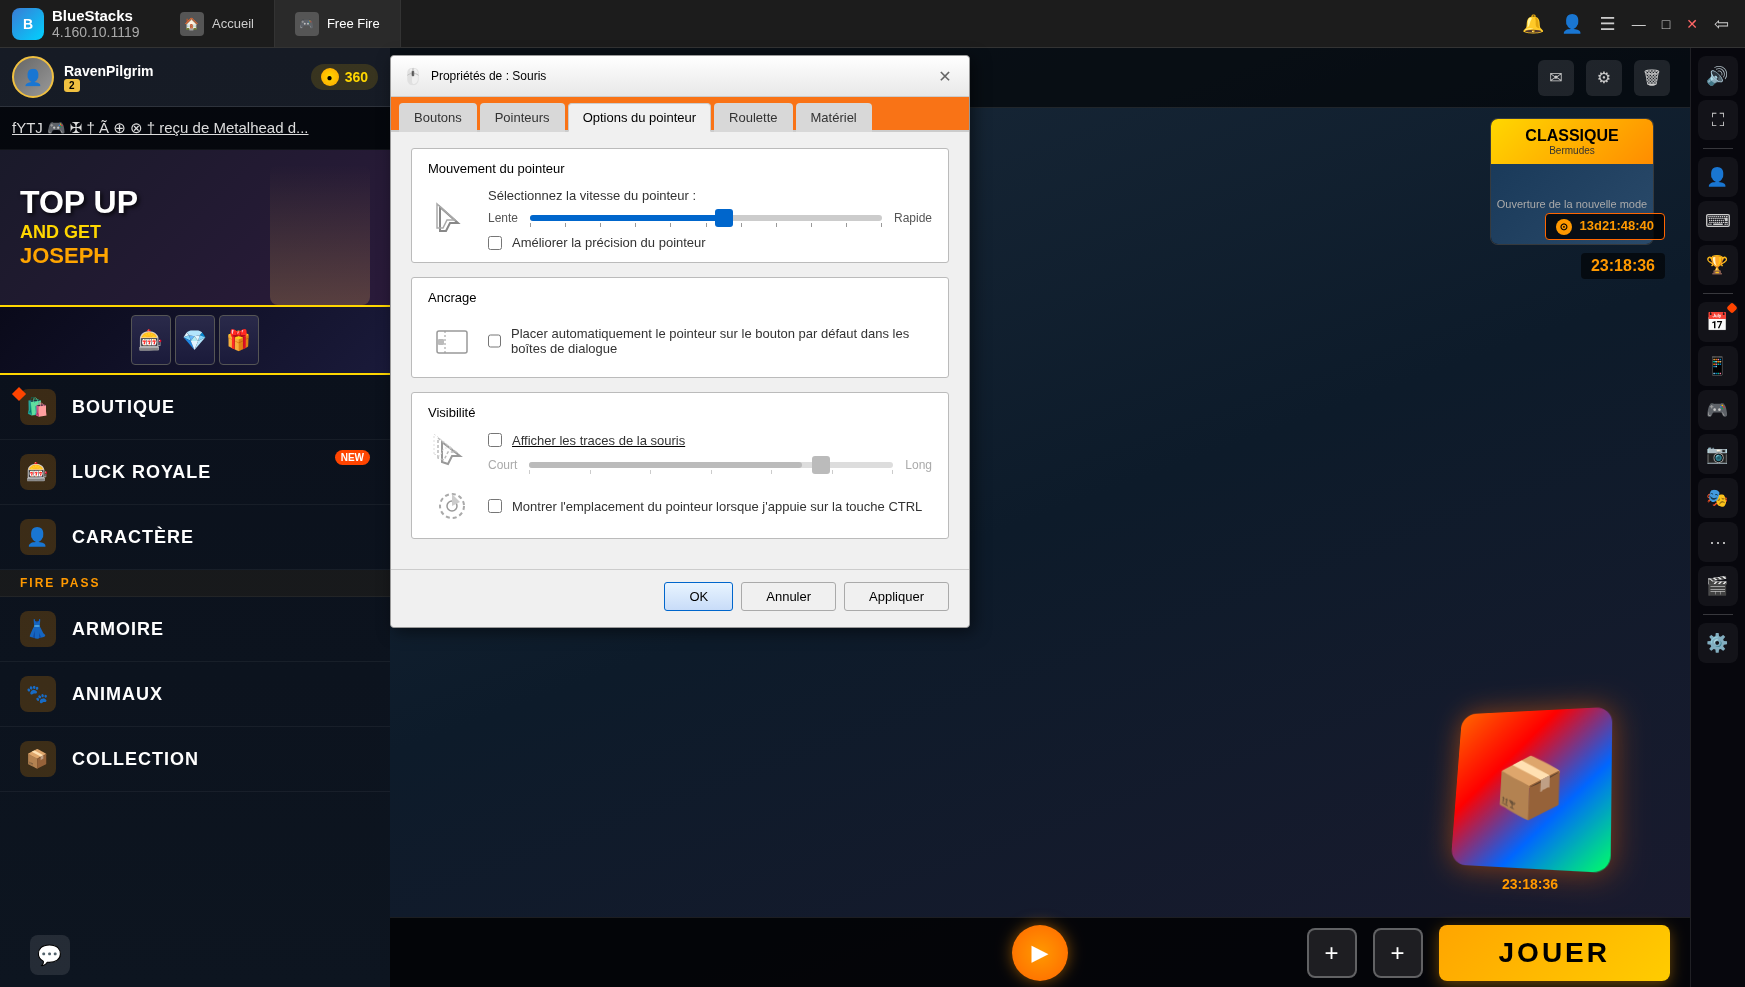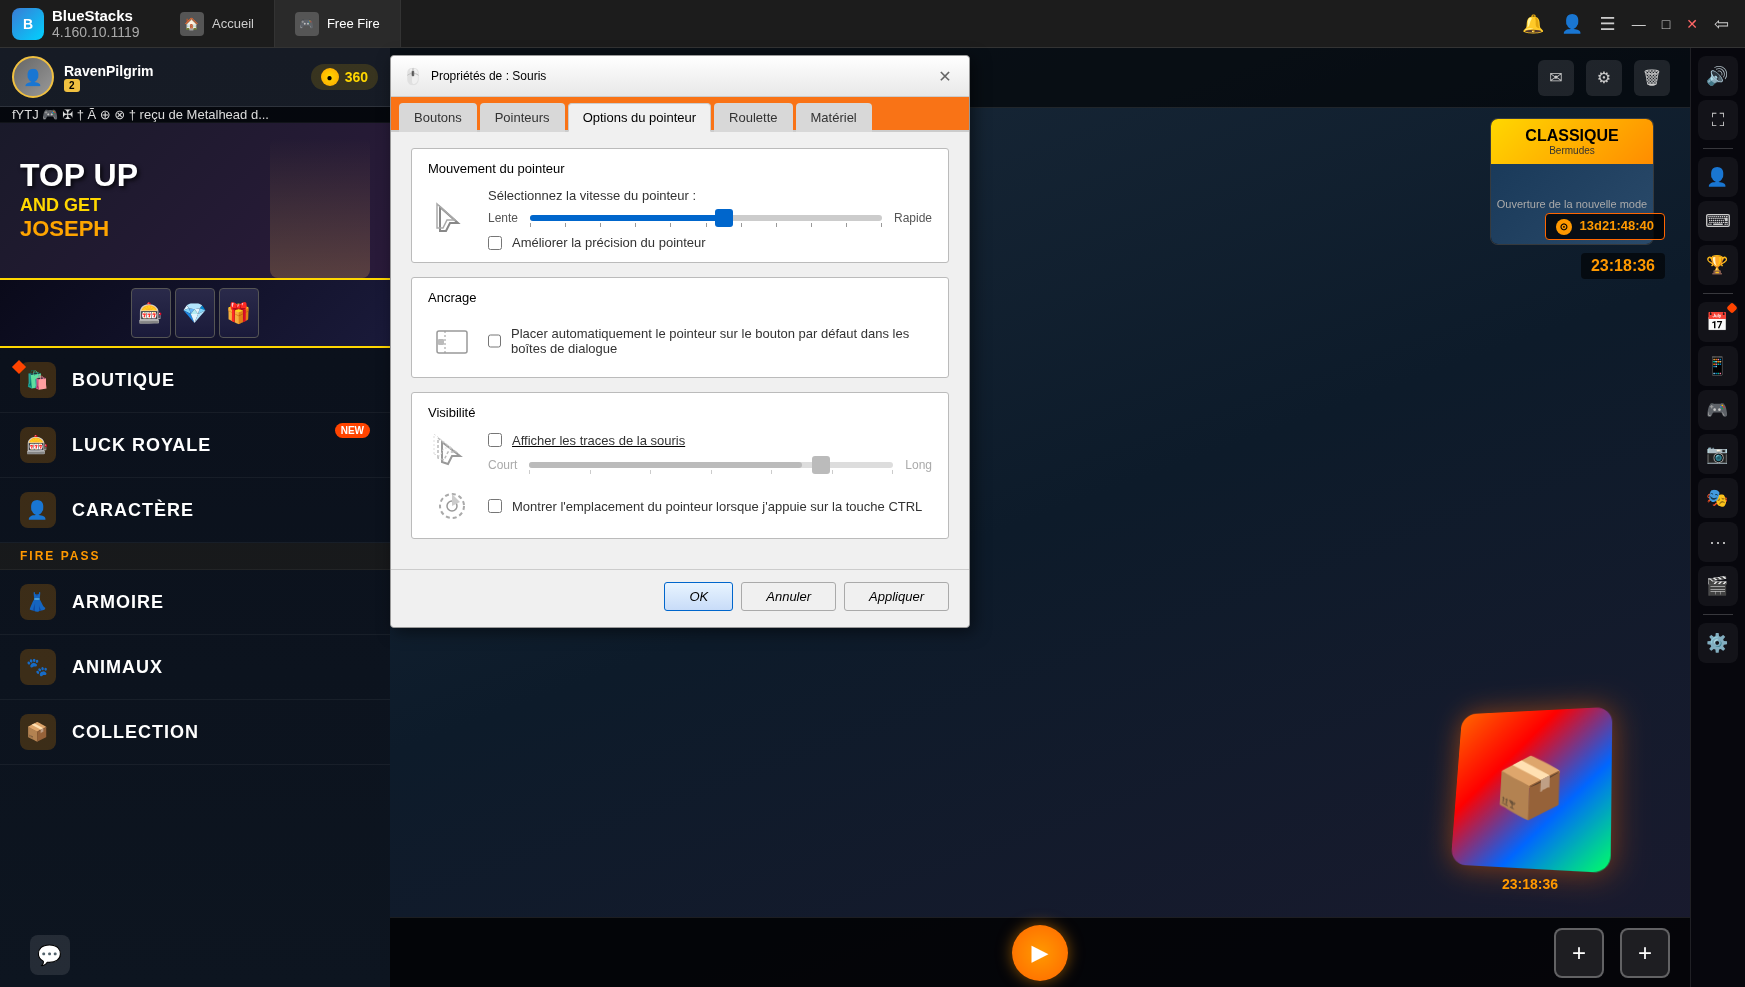--- a/index.html
+++ b/index.html
@@ -122,26 +122,27 @@
       background: radial-gradient(circle, #ffd700, #ffa500);
       border-radius: 50%;
       display: flex; align-items: center; justify-content: center;
       font-size: 10px; color: #000;
     }
     .coins span { color: #ffd700; font-size: 14px; font-weight: bold; }
 
     
     .ticker {
       background: rgba(0,0,0,0.5);
-      padding: 0 12px;
+      padding: 12px 12px;
       color: #ddd;
-      font-size: 13px;
+      font-size: 15px;
       border-bottom: 1px solid rgba(255,255,255,0.05);
       white-space: nowrap;
       overflow: hidden;
+      text-decoration: underline;
     }
 
     
     .topup-banner {
       position: relative;
       height: 155px;
       background: linear-gradient(135deg, #1a1a2a, #2a1a3a);
       overflow: hidden;
       display: flex; align-items: center;
     }
@@ -679,21 +680,20 @@
       border-radius: 0 0 4px 4px;
     }
     .dlg-btn {
       padding: 6px 24px;
       font-size: 13px;
       border-radius: 3px;
       cursor: pointer;
       border: 1px solid #aaa;
       background: #f0f0f0;
       color: #000;
-      font-style: italic;
     }
     .dlg-btn.primary {
       background: linear-gradient(180deg, #e8f4ff, #c8dcf8);
       border-color: #0066cc;
       color: #000;
     }
   </style>
 </head>
 <body>
 
@@ -856,20 +856,21 @@
 
   <div class="crate-area">
     <div class="crate">📦</div>
     <div class="crate-timer">23:18:36</div>
   </div>
 </div>
 
 <div id="bottom-bar">
   <div class="add-btn">+</div>
   <div class="add-btn">+</div>
+  <div class="play-btn">JOUER</div>
 
   <div class="bottom-play-icon">▶</div>
 </div>
 
 <div class="chat-icon">💬</div>
 
 <div id="mouse-dialog">
 
   <div class="dialog-titlebar">
     <div class="dialog-title-left">

